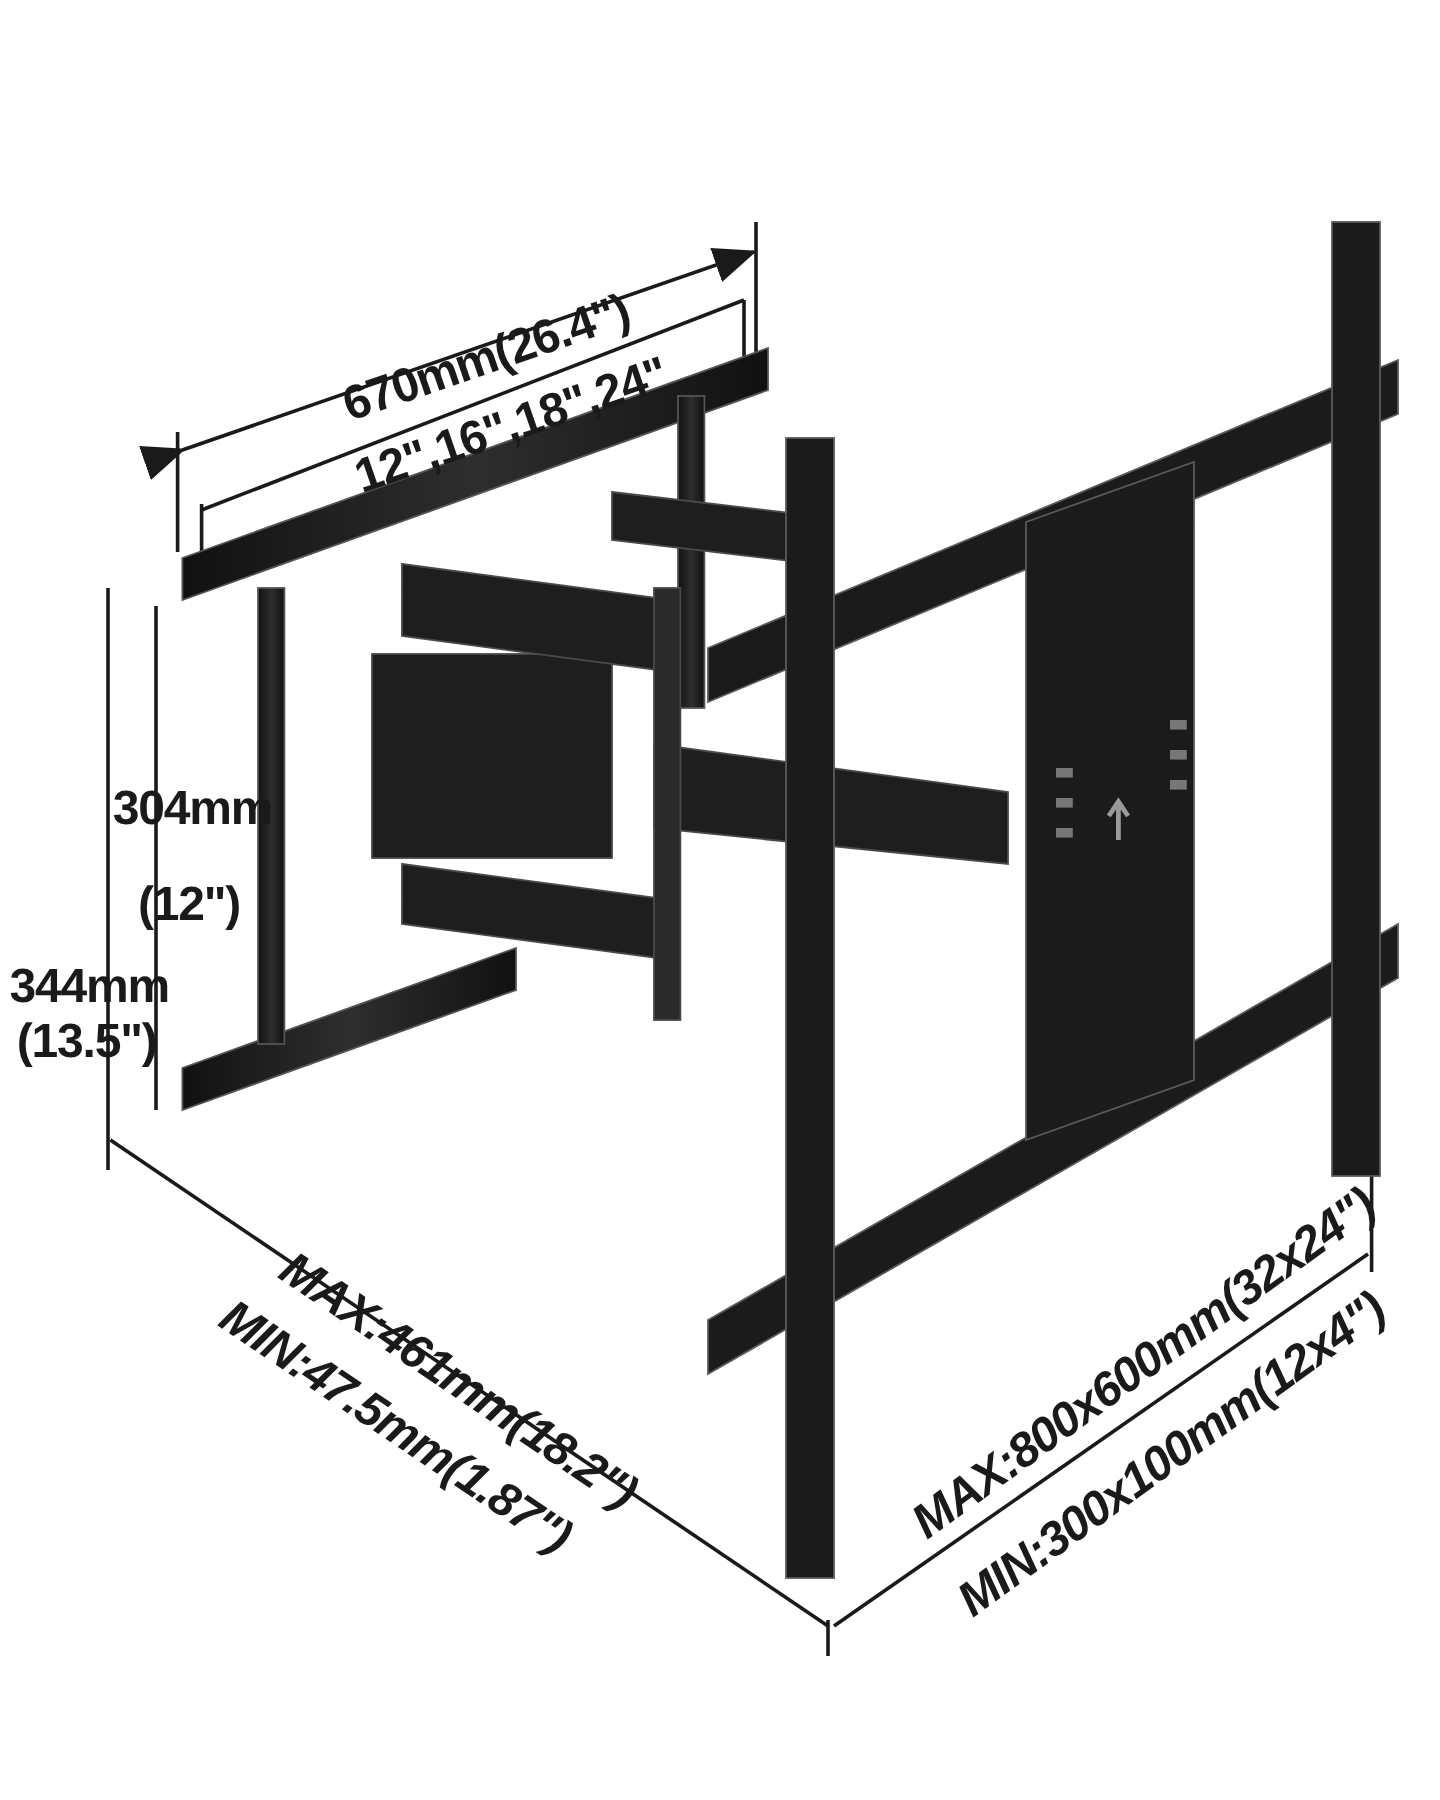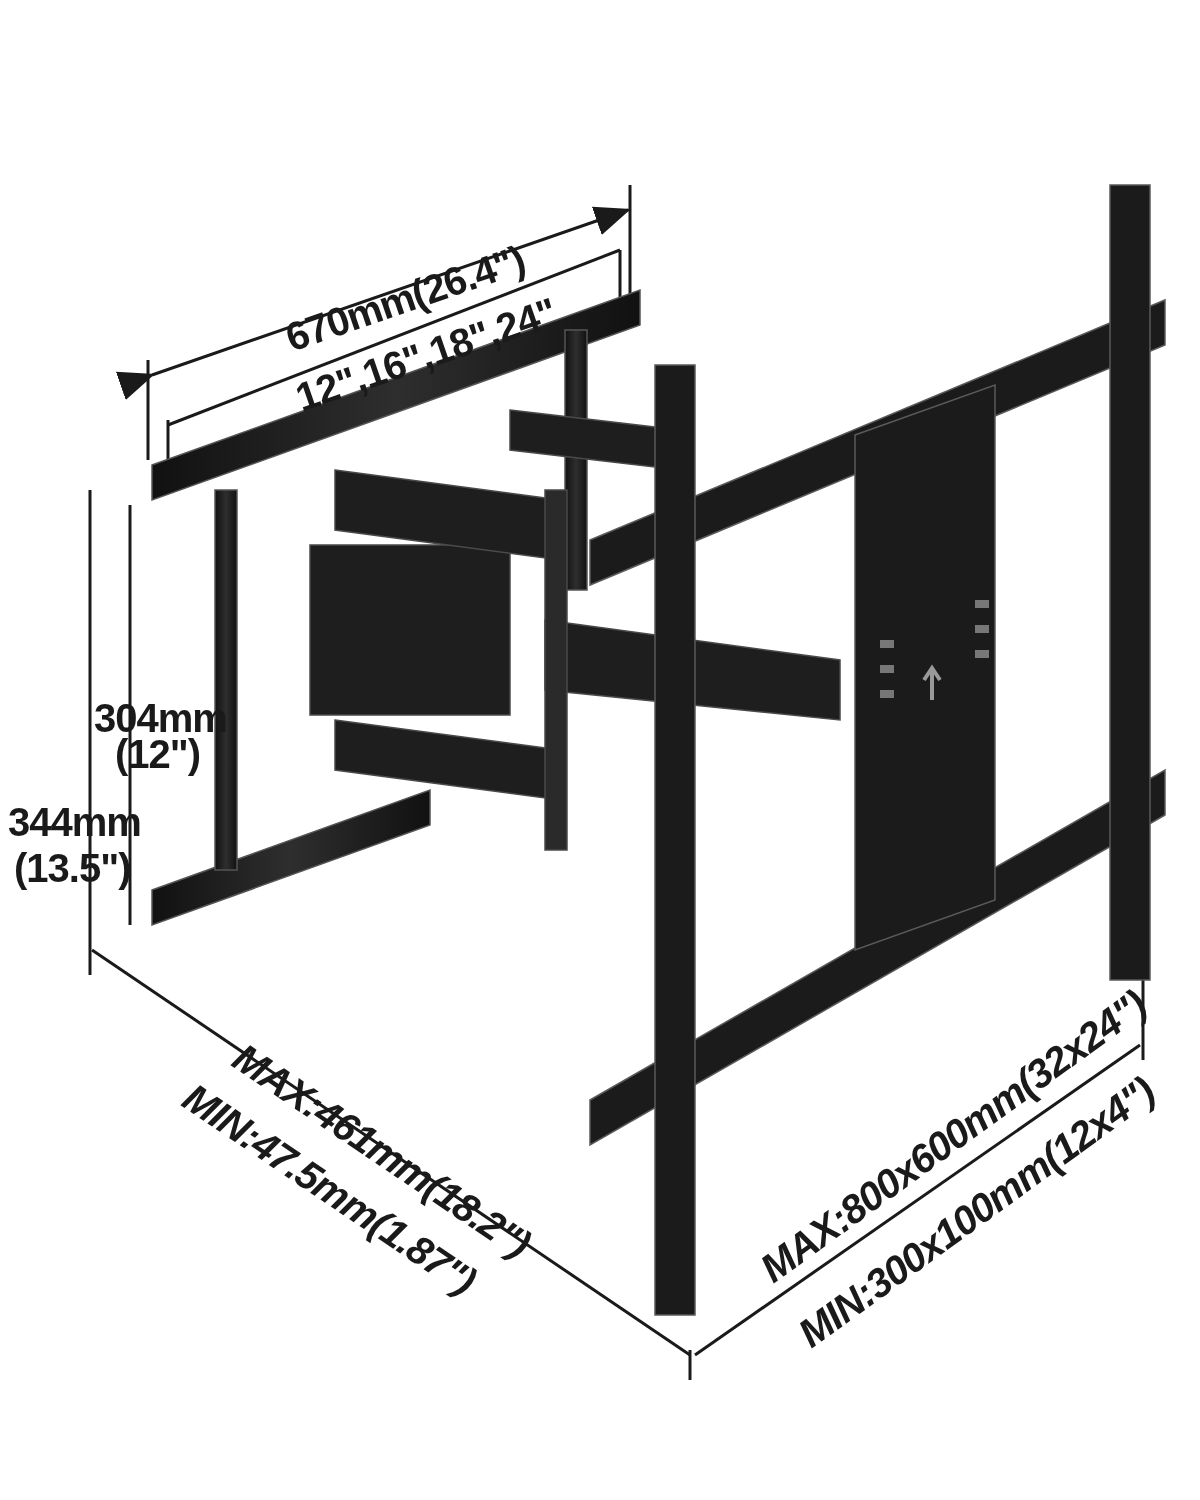--- a/index.html
+++ b/index.html
@@ -69,21 +69,21 @@
     <rect x="880" y="690" width="14" height="8"></rect>
         <rect x="975" y="600" width="14" height="8"></rect>
     <rect x="975" y="625" width="14" height="8"></rect>
         <rect x="975" y="650" width="14" height="8"></rect>
   </g>
   <path d="M932 700 l0 -30 m-8 10 l8 -12 l8 12" stroke="#999" stroke-width="4" fill="none"></path>
 </svg>
 
 <div class="lbl big" style="left:280px;top:318px;transform:rotate(-19deg);">670mm(26.4")</div>
 <div class="lbl big" style="left:290px;top:378px;transform:rotate(-19deg);">12",16",18",24"</div>
-<div class="lbl big" style="left:94px;top:696px;">304mm</div>
+<div class="lbl big" style="left:94px;top:652px;">304mm</div>
 <div class="lbl big" style="left:115px;top:732px;">(12")</div>
 <div class="lbl big" style="left:8px;top:800px;">344mm</div>
 <div class="lbl big" style="left:14px;top:846px;">(13.5")</div>
 <div class="lbl ital" style="left:250px;top:1035px;transform:rotate(34deg);">MAX:461mm(18.2")</div>
 <div class="lbl ital" style="left:200px;top:1075px;transform:rotate(34deg);">MIN:47.5mm(1.87")</div>
 <div class="lbl ital" style="left:752px;top:1255px;transform:rotate(-36deg);">MAX:800x600mm(32x24")</div>
 <div class="lbl ital" style="left:790px;top:1320px;transform:rotate(-36deg);">MIN:300x100mm(12x4")</div>
 </div>
 
 </body></html>

